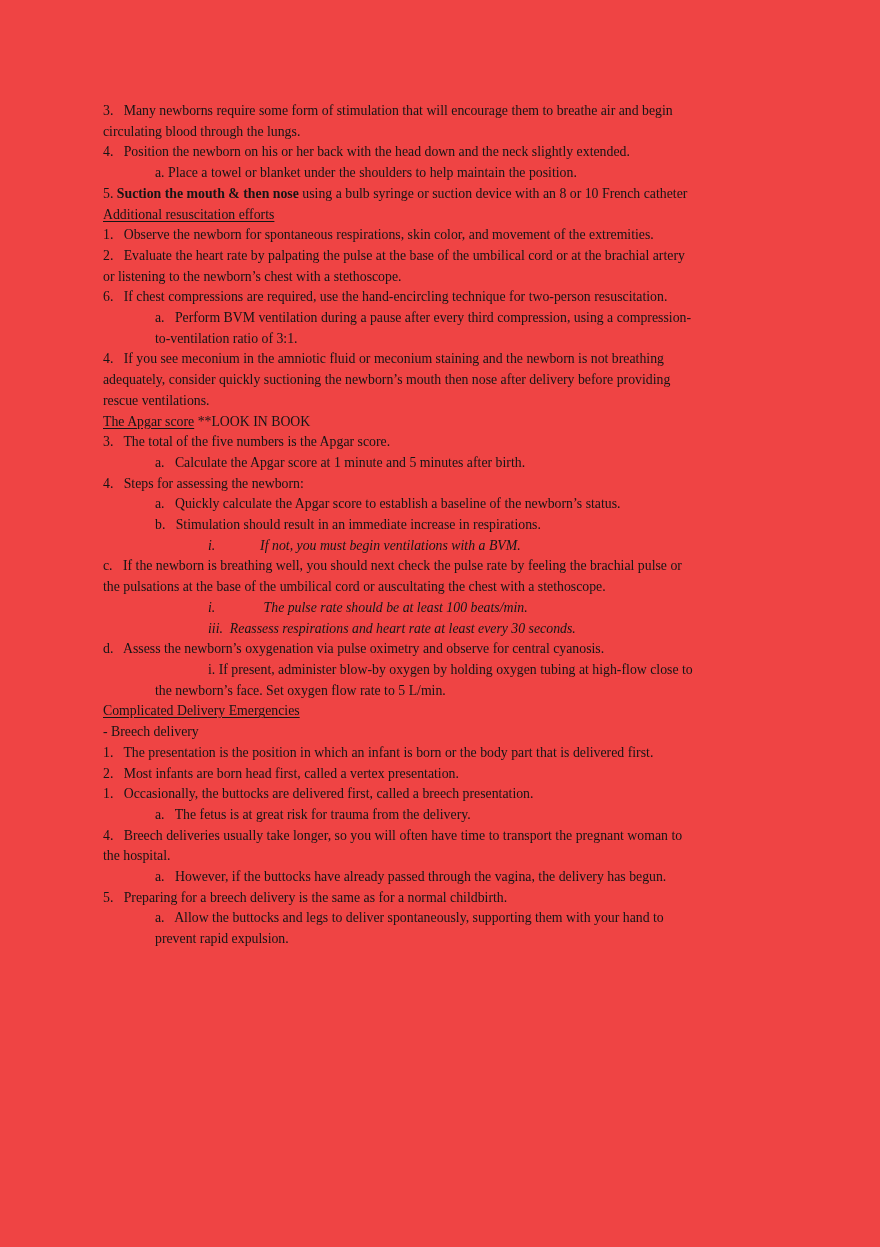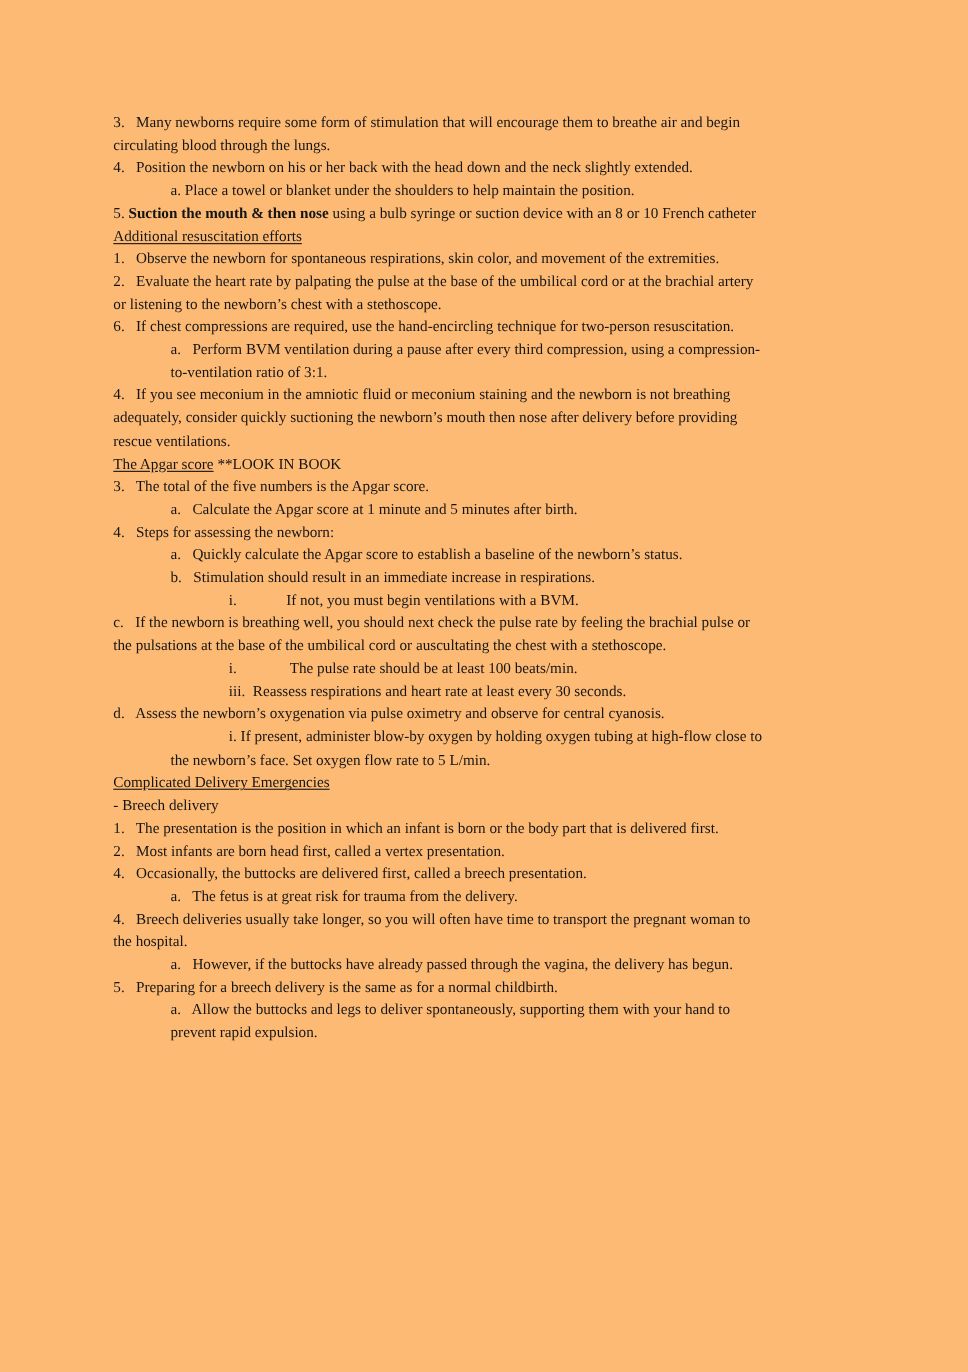--- a/index.html
+++ b/index.html
@@ -14,30 +14,30 @@
     font-family: "Liberation Serif", "DejaVu Serif", serif;
     font-size: 13.8px;
     line-height: 20.7px;
     color: #151515;
   }
   .page {
     box-sizing: border-box;
     width: 880px;
     height: 1247px;
     padding: 101px 55px 0 103px;
-    background: #fdba74;
+    background: #ef4444;
   }
   .para {
     white-space: pre-wrap;
     margin: 0;
     padding: 0;
   }
   .indent-0 { padding-left: 0; }
   .indent-1 { padding-left: 52px; }
-  .indent-2 { padding-left: 105px; }
+  .indent-2 { padding-left: 105px; font-style: italic; }
   .fli { text-indent: 53px; }
   .bold { font-weight: bold; }
   .underline { text-decoration: underline; text-underline-offset: 2px; text-align: center; }
 </style>
 </head>
 <body>
 
 <div class="page">
   <div id="doc">
       <div class="para indent-0"><span>3.   Many newborns require some form of stimulation that will encourage them to breathe air and begin
@@ -66,21 +66,21 @@
 the pulsations at the base of the umbilical cord or auscultating the chest with a stethoscope.</span></div>
       <div class="para indent-2"><span>i.              The pulse rate should be at least 100 beats/min.</span></div>
       <div class="para indent-2"><span>iii.  Reassess respirations and heart rate at least every 30 seconds.</span></div>
       <div class="para indent-0"><span>d.   Assess the newborn’s oxygenation via pulse oximetry and observe for central cyanosis.</span></div>
       <div class="para indent-1 fli"><span>i. If present, administer blow-by oxygen by holding oxygen tubing at high-flow close to
 the newborn’s face. Set oxygen flow rate to 5 L/min.</span></div>
       <div class="para indent-0"><span class="underline">Complicated Delivery Emergencies</span></div>
       <div class="para indent-0"><span>- Breech delivery</span></div>
       <div class="para indent-0"><span>1.   The presentation is the position in which an infant is born or the body part that is delivered first.</span></div>
       <div class="para indent-0"><span>2.   Most infants are born head first, called a vertex presentation.</span></div>
-      <div class="para indent-0"><span>4.   Occasionally, the buttocks are delivered first, called a breech presentation.</span></div>
+      <div class="para indent-0"><span>1.   Occasionally, the buttocks are delivered first, called a breech presentation.</span></div>
       <div class="para indent-1"><span>a.   The fetus is at great risk for trauma from the delivery.</span></div>
       <div class="para indent-0"><span>4.   Breech deliveries usually take longer, so you will often have time to transport the pregnant woman to
 the hospital.</span></div>
       <div class="para indent-1"><span>a.   However, if the buttocks have already passed through the vagina, the delivery has begun.</span></div>
       <div class="para indent-0"><span>5.   Preparing for a breech delivery is the same as for a normal childbirth.</span></div>
       <div class="para indent-1"><span>a.   Allow the buttocks and legs to deliver spontaneously, supporting them with your hand to
 prevent rapid expulsion.</span></div>
     </div>
 </div>
 

